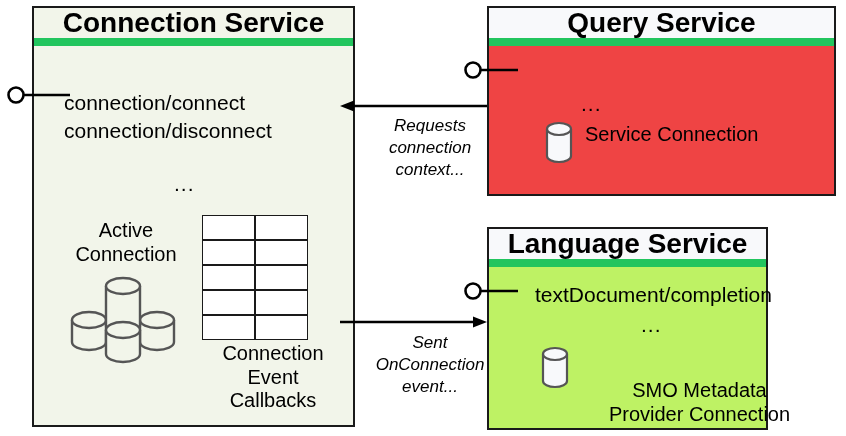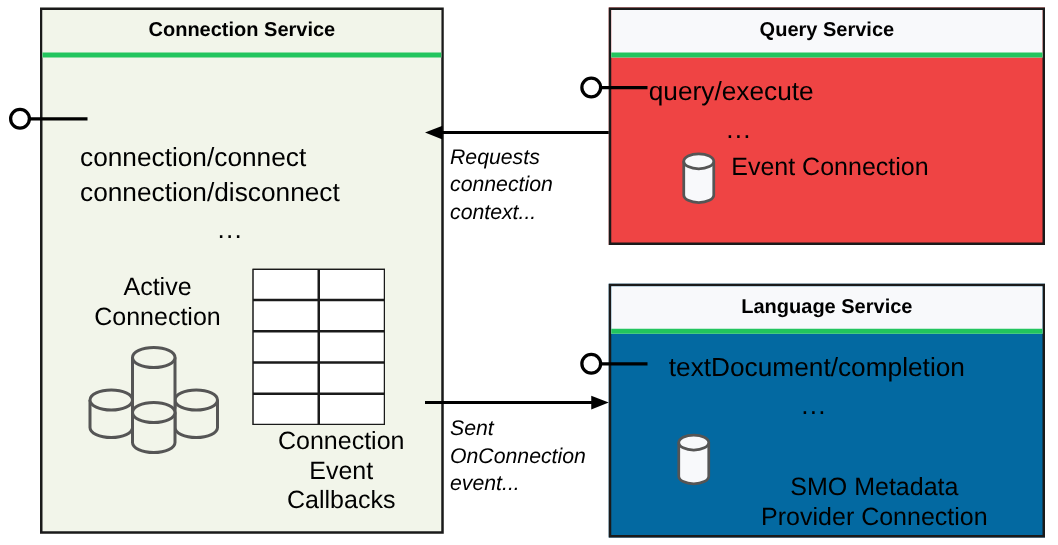--- a/index.html
+++ b/index.html
@@ -22,24 +22,24 @@
   
   .component {
     position: absolute;
     box-sizing: border-box;
     border: 2px solid #1a1a1a;
     display: flex;
     flex-direction: column;
   }
   .component .title-bar {
     box-sizing: border-box;
-    border-bottom: 4px solid #22c55e;
+    border-bottom: 8px solid #22c55e;
     text-align: center;
     font-weight: bold;
-    font-size: 16px;
+    font-size: 28px;
     line-height: 1;
     display: flex;
     align-items: center;
     justify-content: center;
     flex: 0 0 auto;
   }
   .component .body {
     position: relative;
     flex: 1 1 auto;
     box-sizing: border-box;
@@ -62,23 +62,23 @@
     width: 349px;
     height: 190px;
     background: #ef4444;
   }
   #query-service .title-bar { height: 38px; background: #f8f9fb; }
 
   
   #language-service {
     left: 487px;
     top: 227px;
-    width: 349px;
+    width: 281px;
     height: 203px;
-    background: #0369a1;
+    background: #bef264;
   }
   #language-service .title-bar { height: 38px; background: #f8f9fb; }
 
   
   .op-list {
     position: absolute;
     font-size: 21px;
     line-height: 1.32;
     white-space: nowrap;
   }
@@ -89,21 +89,21 @@
     letter-spacing: 1px;
   }
   .caption {
     position: absolute;
     font-size: 20px;
     line-height: 1.18;
     text-align: center;
   }
 
   
-  #cs-ops      { left: 30px;  top: 67px; }
+  #cs-ops      { left: 30px;  top: 43px; }
   #cs-ellipsis { left: 140px; top: 127px; }
   #cs-active-label {
     left: 12px; top: 173px; width: 160px;
   }
   #cs-callbacks-label {
     left: 160px; top: 296px; width: 158px;
   }
 
   
   #qs-ops      { left: 30px; top: 14px; }
@@ -147,20 +147,21 @@
     height: 436px;
     pointer-events: none;
   }
 
   
   .edge-label {
     position: absolute;
     font-size: 17px;
     font-style: italic;
     line-height: 1.3;
+    text-align: center;
     width: 140px;
   }
   #label-requests { left: 360px; top: 115px; }
   #label-sent     { left: 360px; top: 332px; }
 </style>
 </head>
 <body>
 
 <div id="canvas">
 
@@ -209,32 +210,31 @@
       <div class="caption" id="cs-callbacks-label" style="white-space:pre-line;">Connection
 Event
 Callbacks</div>
     </div>
   </div>
 
   <div class="component" id="query-service">
     <div class="title-bar">Query Service</div>
     <div class="body">
 
-      <div class="op-list" id="qs-ops" style="white-space:pre-line;">query/execute</div>
 
       <div class="ellipsis" id="qs-ellipsis">...</div>
 
       <svg width="40" height="50" viewBox="0 0 40 50" style="position:absolute;left:50px;top:72px;">
         <g fill="#f8f9fb" stroke="#555555" stroke-width="2.2">
           <path d="M8,11 v27 a12,6 0 0 0 24,0 v-27"></path>
           <ellipse cx="20" cy="11" rx="12" ry="6"></ellipse>
         </g>
       </svg>
 
-      <div class="caption" id="qs-cached-label">Event Connection</div>
+      <div class="caption" id="qs-cached-label">Service Connection</div>
     </div>
   </div>
 
   <div class="component" id="language-service">
     <div class="title-bar">Language Service</div>
     <div class="body">
 
       <div class="op-list" id="ls-ops" style="white-space:pre-line;">textDocument/completion</div>
 
       <div class="ellipsis" id="ls-ellipsis">...</div>

